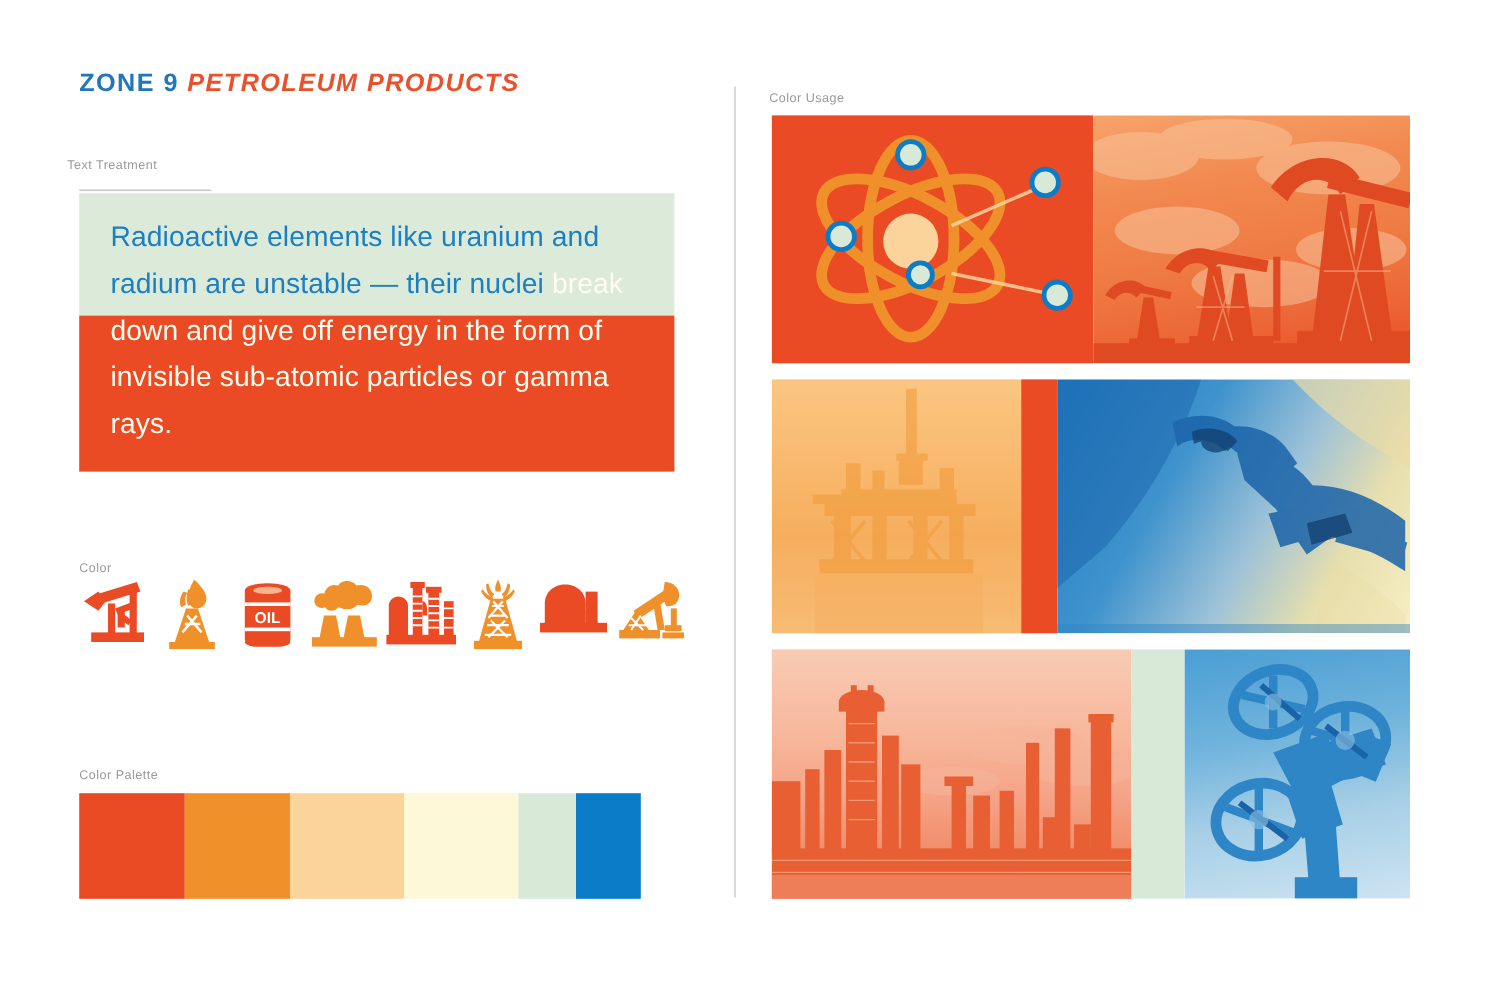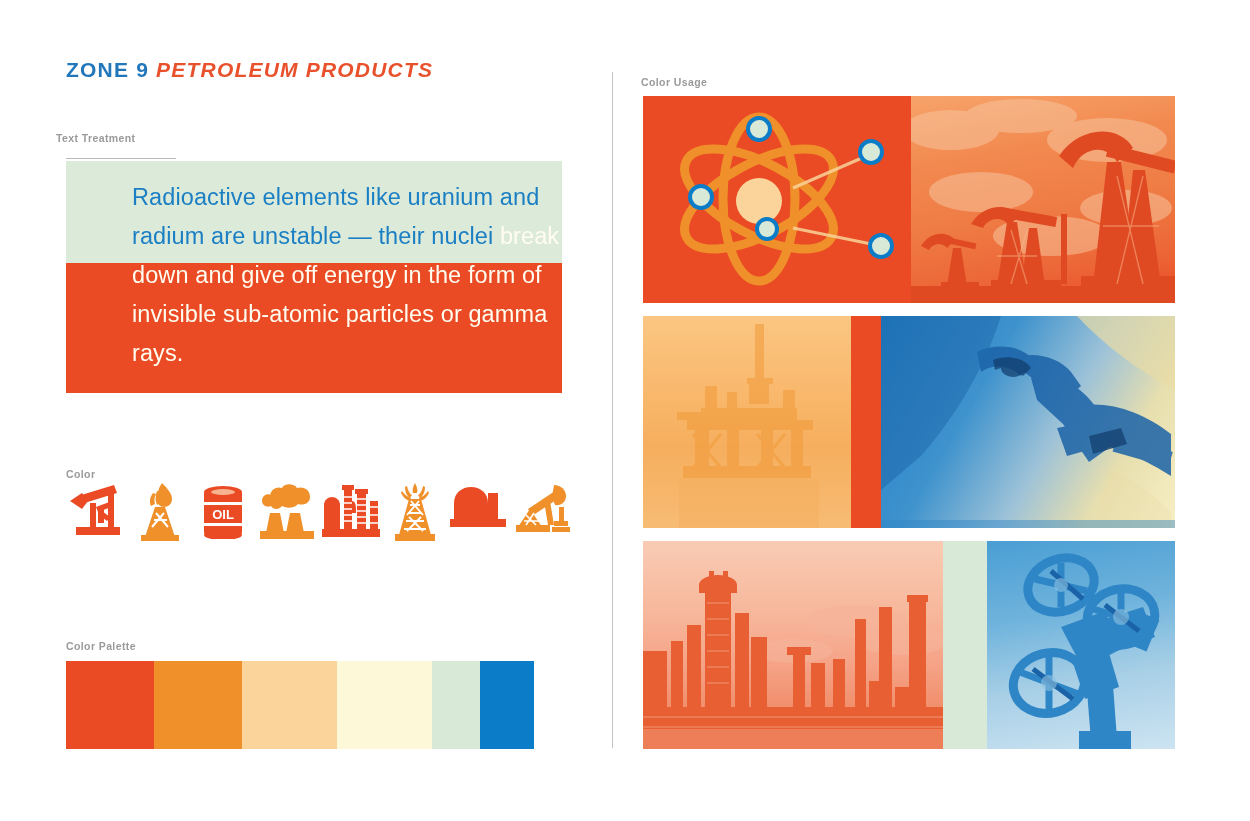--- a/index.html
+++ b/index.html
@@ -17,32 +17,32 @@
     position:absolute;left:66px;top:58px;
     font-size:21px;letter-spacing:1.2px;font-weight:600;
     white-space:nowrap;
   }
   .title .zone{color:#2277bb;}
   .title .prod{color:#e8512b;font-style:italic;}
 
   
   .seclabel{
     position:absolute;
-    font-size:10.5px;color:#9a9a9a;letter-spacing:.4px;font-weight:700;
+    font-size:10.5px;color:#9a9a9a;letter-spacing:.4px;font-weight:400;
   }
 
   
   .rule{position:absolute;background:#b9b9b9;height:1px;}
 
   .quotebox{position:absolute;left:66px;top:161px;width:496px;height:232px;}
   .quote-green{position:absolute;left:0;top:0;width:100%;height:102px;background:#dcead9;}
   .quote-red{position:absolute;left:0;top:102px;width:100%;height:130px;background:#ea4a24;}
   .quote-text{
     position:absolute;left:26px;top:17px;width:452px;
-    font-size:23.5px;line-height:39px;font-weight:400;letter-spacing:.1px;margin-left:40px;
+    font-size:23.5px;line-height:39px;font-weight:400;letter-spacing:.1px;
   }
   .quote-text .part-a{color:#1b7fc4;}
   .quote-text .part-b{color:#fffdf0;}
 
   
   .iconrow{position:absolute;left:64px;top:483px;width:510px;height:60px;
            display:flex;align-items:flex-end;gap:0px;}
   .iconcell{width:64px;height:60px;display:flex;justify-content:center;}
   .iconcell svg{display:block;}
 

